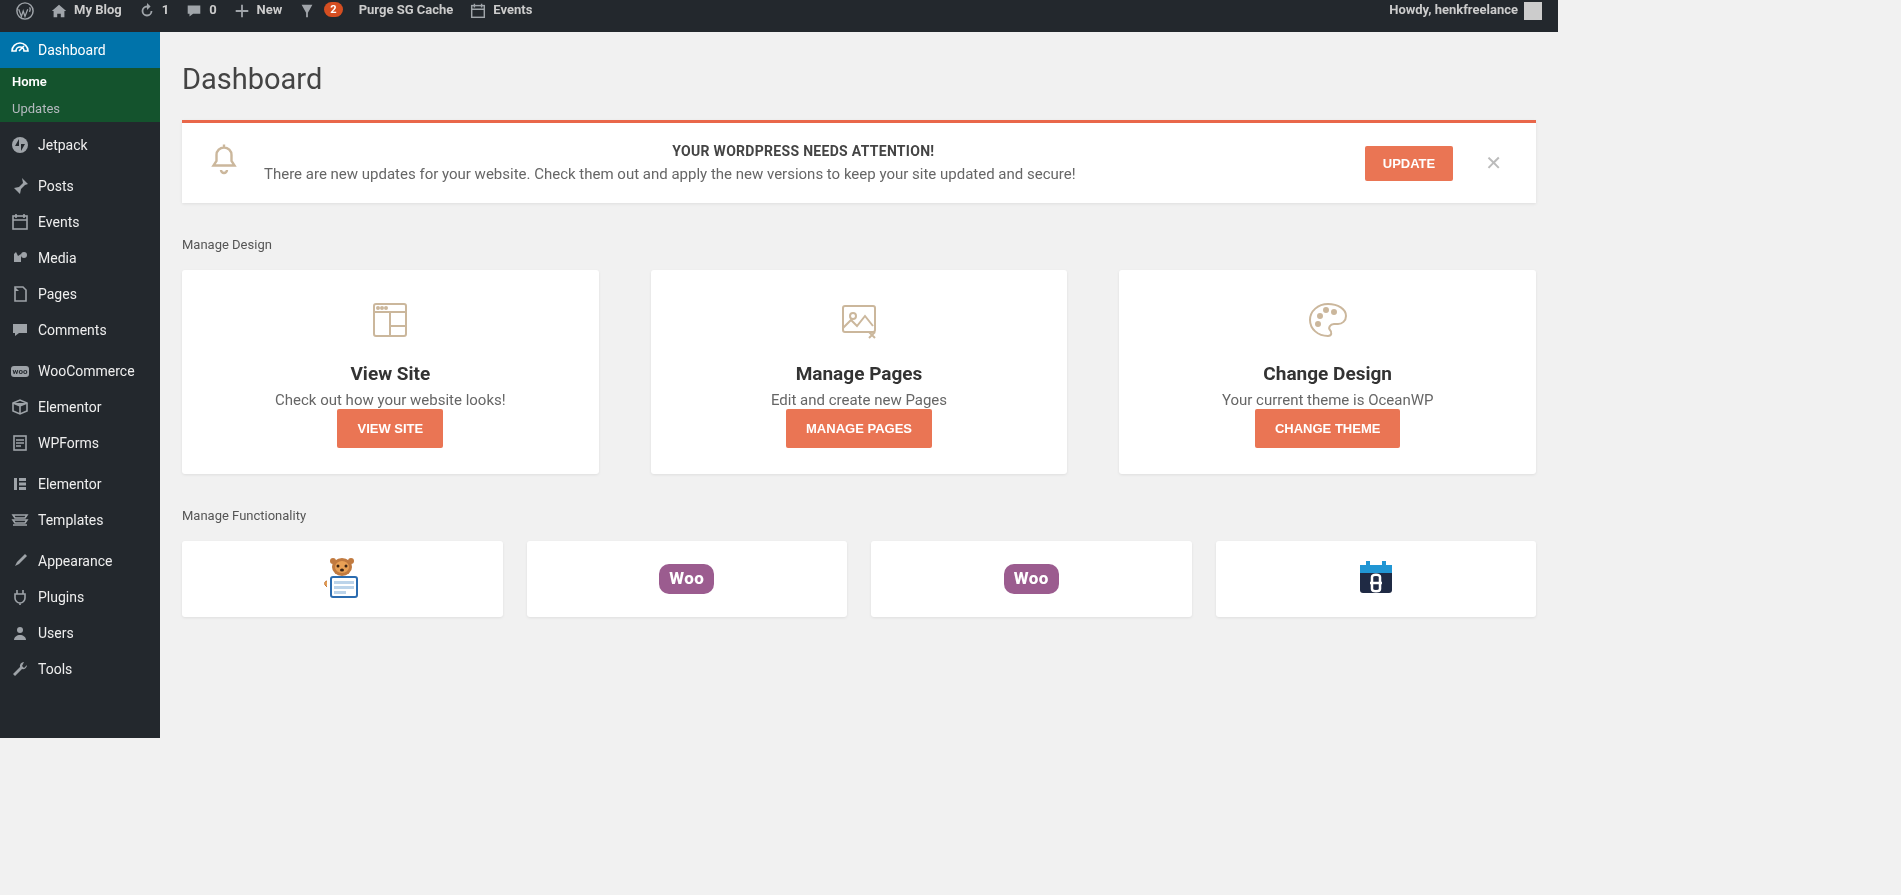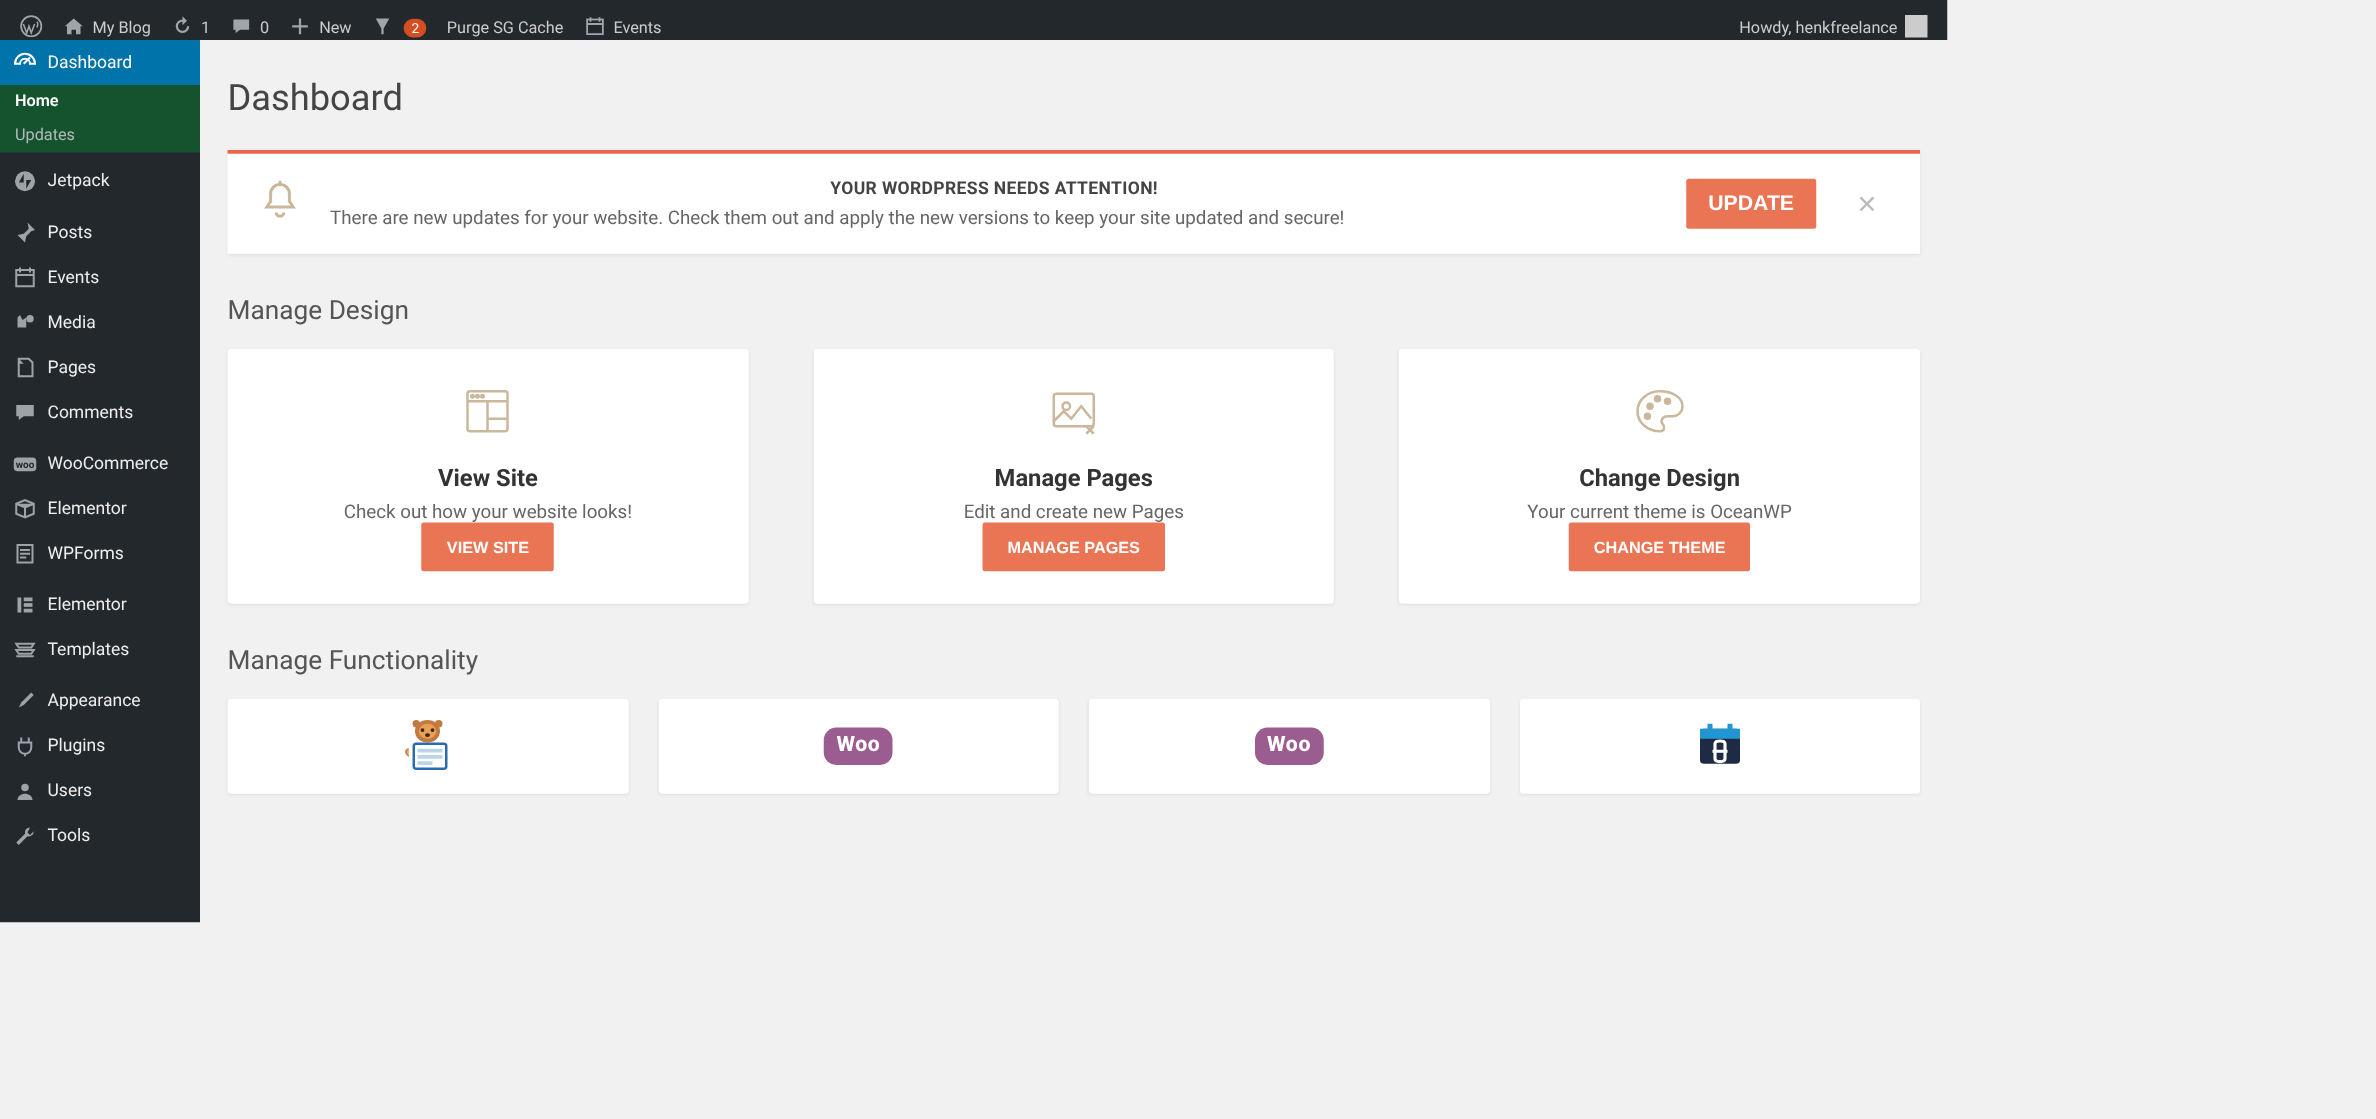--- a/index.html
+++ b/index.html
@@ -1,20 +1,20 @@
 <!DOCTYPE html>
 <html><head>
 <meta charset="utf-8">
 <style>
 * { box-sizing: border-box; margin: 0; padding: 0; }
 body { font-family: -apple-system, BlinkMacSystemFont, "Segoe UI", Roboto, Oxygen-Sans, Ubuntu, Cantarell, "Helvetica Neue", sans-serif; background: #f1f1f1; color: #444; width: 1558px; height: 738px; overflow: hidden; position: relative; }
 
 
 #adminbar { background: #23282d; color: #eee; height: 32px; display: flex; align-items: center; padding: 0 8px; font-size: 13px; }
-#adminbar .ab-item { display: flex; align-items: flex-end; padding: 0 8px; color: #ccc; cursor: pointer; height: 28px; gap: 6px; }
+#adminbar .ab-item { display: flex; align-items: flex-start; padding: 0 8px; color: #ccc; cursor: pointer; height: 28px; gap: 6px; font-weight: bold; }
 #adminbar .spacer { flex: 1; }
 #adminbar .badge { background: #d54e21; color: #fff; border-radius: 10px; font-size: 11px; padding: 1px 6px; margin-left: 2px; }
 #adminbar .avatar { width: 18px; height: 18px; background: #ccc; display: inline-block; }
 #adminbar svg, #adminbar .ic { width: 18px; height: 18px; fill: #a0a5aa; color:#a0a5aa; }
 
 
 #sidebar { position: absolute; left: 0; top: 32px; bottom: 0; width: 160px; background: #23282d; color: #eee; font-size: 14px; }
 #sidebar .menu-item { display: flex; align-items: center; padding: 8px 10px; cursor: pointer; color: #eee; gap: 8px; }
 #sidebar .menu-item.current { background: #0073aa; color: #fff; position: relative; }
 #sidebar .menu-item.current::after { content: ""; position: absolute; right: -8px; top: 50%; transform: translateY(-50%); border: 8px solid transparent; border-right-color: #f1f1f1; }
@@ -28,24 +28,24 @@
 
 #content { position: absolute; left: 160px; right: 0; top: 32px; bottom: 0; padding: 20px 22px; overflow: hidden; }
 h1.page-title { font-size: 29px; font-weight: 400; color: #444; margin: 10px 0 24px 0; }
 
 
 .notice { background: #fff; border-top: 3px solid #e9674a; box-shadow: 0 1px 3px rgba(0,0,0,0.08); padding: 20px 24px; display: flex; align-items: center; gap: 22px; }
 .notice .bell { color: #cbb79c; }
 .notice .msg { flex: 1; }
 .notice .msg strong { display:block; color: #444; font-size: 14px; font-weight: 700; letter-spacing: 0.3px; margin-bottom: 6px; text-align: center; }
 .notice .msg p { color: #666; font-size: 15px; }
-.notice .btn { background: #ea7554; color: #fff; border: none; padding: 10px 18px; font-weight: 700; font-size: 17px; cursor: pointer; border-radius: 2px; }
+.notice .btn { background: #ea7554; color: #fff; border: none; padding: 10px 18px; font-weight: 700; font-size: 13px; cursor: pointer; border-radius: 2px; }
 .notice .close { color: #bbb; font-size: 20px; cursor: pointer; padding: 0 10px; }
 
-.section-title { font-size: 21px; font-weight: 400; color: #555; margin: 34px 0 18px 0; }
+.section-title { font-size: 13px; font-weight: 400; color: #555; margin: 34px 0 18px 0; }
 
 .cards { display: flex; gap: 52px; }
 .card { background: #fff; box-shadow: 0 1px 3px rgba(0,0,0,0.08); flex: 1; padding: 26px 20px; text-align: center; border-radius: 3px; }
 .card .ic-wrap { color: #cbb79c; margin-bottom: 14px; }
 .card h3 { font-size: 19px; font-weight: 700; color: #333; margin-bottom: 6px; }
 .card p { color: #666; font-size: 15px; }
 .card .btn { background: #ea7554; color: #fff; border: none; padding: 12px 20px; font-weight: 700; font-size: 13px; cursor: pointer; border-radius: 2px; }
 
 .small-cards { display: flex; gap: 24px; }
 .small-card { background: #fff; box-shadow: 0 1px 3px rgba(0,0,0,0.08); flex: 1; padding: 14px; text-align: center; border-radius: 3px; display:flex; align-items:center; justify-content:center; min-height: 60px; }

